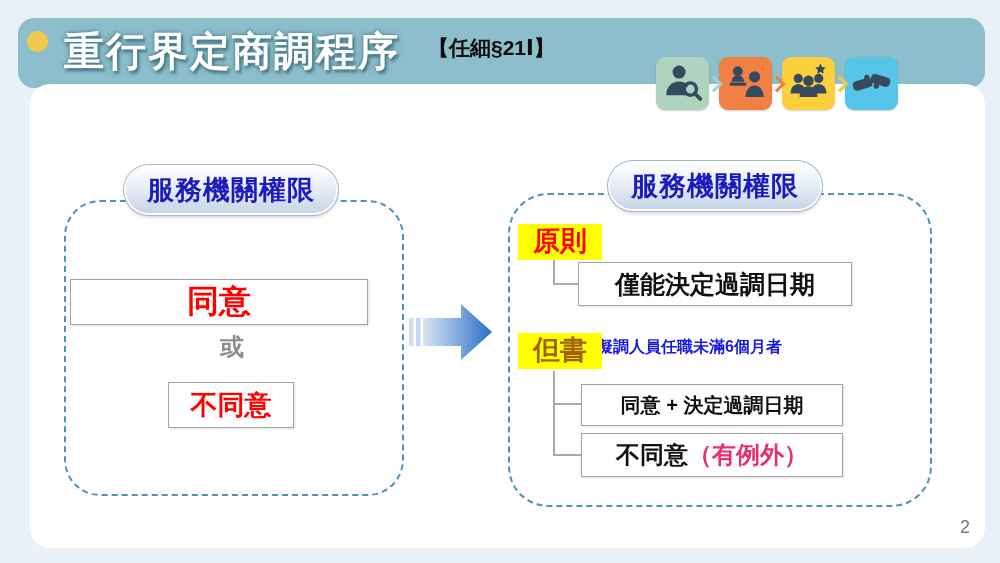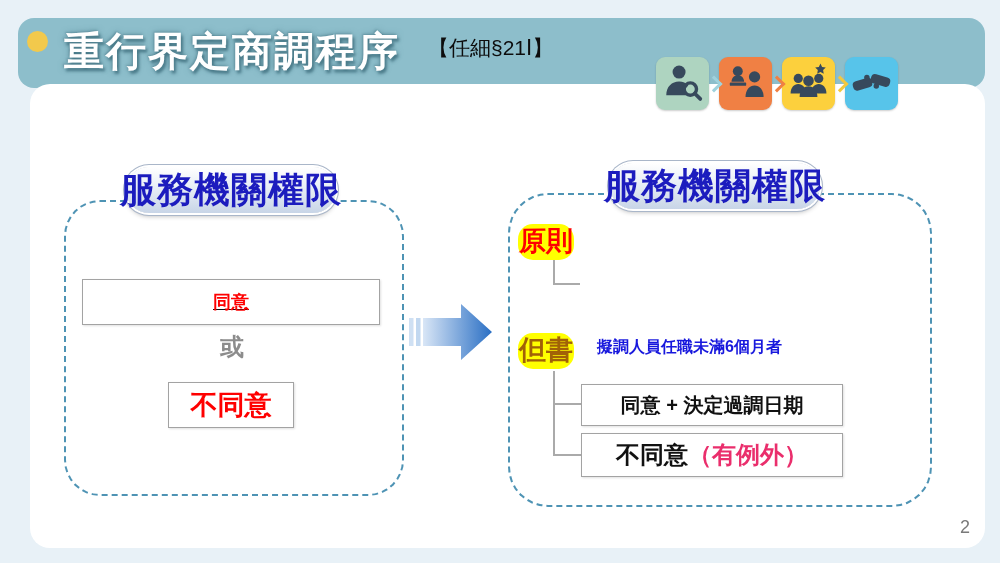--- a/index.html
+++ b/index.html
@@ -13,21 +13,21 @@
   }
   
   .teal-band{position:absolute;left:18px;top:18px;width:967px;height:70px;border-radius:16px;background:var(--teal-band,#8dbecb);}
   .card{position:absolute;left:30px;top:84px;width:955px;height:464px;border-radius:20px;background:#ffffff;}
   .bullet-dot{position:absolute;left:27px;top:31px;width:21px;height:21px;border-radius:50%;background:var(--dot-yellow,#f2c94c);z-index:2;}
   .title{
     position:absolute;left:64px;top:24px;margin:0;z-index:2;
     font-size:40px;font-weight:bold;color:#ffffff;letter-spacing:2px;
     text-shadow:2px 3px 3px rgba(70,118,133,.95),-1px -1px 2px rgba(70,118,133,.45),0 0 6px rgba(70,118,133,.6);
   }
-  .law-ref{position:absolute;left:428px;top:34px;z-index:2;font-size:21px;font-weight:normal;color:#0d0d0d;}
+  .law-ref{position:absolute;left:428px;top:34px;z-index:2;font-size:21px;font-weight:bold;color:#0d0d0d;}
 
   
   .steps{position:absolute;left:656px;top:57px;display:flex;align-items:center;z-index:3;}
   .step{width:53px;height:53px;border-radius:9px;display:flex;align-items:center;justify-content:center;box-shadow:0 1px 2px rgba(0,0,0,.2);}
   .step svg{width:41px;height:41px;fill:var(--icon-glyph,#37495c);}
   .chev{width:9px;height:9px;border-top:3px solid;border-right:3px solid;transform:rotate(45deg);margin:0 -1px;flex:none;}
   .chev.c1{border-color:#9fd2dd;}
   .chev.c2{border-color:#ef8044;}
   .chev.c3{border-color:#f2c840;}
 
@@ -35,41 +35,41 @@
   .panel{position:absolute;border:2px dashed var(--dash,#4e93b4);background:transparent;}
   .panel.left{left:64px;top:200px;width:336px;height:292px;border-radius:36px;}
   .panel.right{left:508px;top:193px;width:420px;height:310px;border-radius:40px;}
 
   
   .pill{
     position:absolute;height:46px;border-radius:25px;z-index:2;
     background:linear-gradient(180deg,#ffffff 0%,#eaf0f7 40%,#c8d5e7 100%);
     box-shadow:0 0 0 2px #ffffff,0 0 0 3px #a9b6c9,0 3px 5px rgba(0,0,0,.3);
     display:flex;align-items:center;justify-content:center;
-    font-size:36px;font-weight:bold;color:var(--pill-text,#1c1cbe);letter-spacing:1px;white-space:nowrap;
+    font-size:27px;font-weight:bold;color:var(--pill-text,#1c1cbe);letter-spacing:1px;white-space:nowrap;
   }
   .pill.p-left{left:126px;top:167px;width:210px;}
   .pill.p-right{left:610px;top:163px;width:210px;}
 
   
   .wbox{
     position:absolute;background:#ffffff;border:1px solid var(--box-border,#a3a3a3);
     display:flex;align-items:center;justify-content:center;
     font-weight:bold;white-space:nowrap;box-shadow:1px 1px 2px rgba(0,0,0,.12);color:#111;
   }
-  #lbox1{left:82px;top:279px;width:296px;height:44px;font-size:18px;text-decoration:underline;}
+  #lbox1{left:70px;top:279px;width:296px;height:44px;font-size:32px;}
   #lbox1 .em{color:var(--red,#fe0000);}
   #lor{position:absolute;left:64px;top:331px;width:336px;text-align:center;font-size:24px;font-weight:bold;color:var(--gray-text,#8c8c8c);}
   #lbox2{left:168px;top:382px;width:124px;height:44px;font-size:27px;color:var(--red,#fe0000);}
 
   
   .arrow{position:absolute;left:409px;top:300px;z-index:1;}
 
   
-  .hl{position:absolute;background:var(--yellow-hl,#ffff00);font-size:27px;font-weight:bold;line-height:1.25;padding:1px 1px;z-index:2;white-space:nowrap;border-radius:15px;}
+  .hl{position:absolute;background:var(--yellow-hl,#ffff00);font-size:27px;font-weight:bold;line-height:1.25;padding:1px 15px;z-index:2;white-space:nowrap;}
   #principle-label{left:518px;top:224px;color:var(--red,#fe0000);}
   #proviso-label{left:518px;top:333px;color:#a16207;}
   #principle-box{left:578px;top:262px;width:272px;height:42px;font-size:25px;}
   #condition{position:absolute;left:597px;top:337px;font-size:16px;font-weight:bold;color:var(--blue-text,#1818dd);white-space:nowrap;}
   #pbox1{left:581px;top:384px;width:260px;height:40px;font-size:20px;}
   #pbox2{left:581px;top:433px;width:260px;height:42px;font-size:24px;}
   #pbox2 .note{color:var(--pink,#ea2e6c);}
 
   .elbow{position:absolute;border-left:2px solid var(--connector,#aaa);border-bottom:2px solid var(--connector,#aaa);}
   #conn-principle{left:553px;top:258px;width:25px;height:25px;}
@@ -153,20 +153,21 @@
       <rect x="7" y="18" width="4.5" height="28" fill="#c2d8f0"></rect>
       <polygon points="14,18 52,18 52,4 83,32 52,60 52,46 14,46" fill="url(#ag)"></polygon>
     </svg>
   </div>
 
   <div class="panel right"></div>
   <div class="pill p-right">服務機關權限</div>
 
   <div class="hl" id="principle-label">原則</div>
   <div class="elbow" id="conn-principle"></div>
+  <div class="wbox" id="principle-box">僅能決定過調日期</div>
 
   <div class="hl" id="proviso-label">但書</div>
   <div id="condition">擬調人員任職未滿6個月者</div>
   <div class="elbow" id="conn-proviso"></div>
   <div class="hstub" id="conn-proviso-stub"></div>
   <div class="wbox" id="pbox1">同意 + 決定過調日期</div>
   <div class="wbox" id="pbox2">
     <span>不同意</span>
       <span class="note">（有例外）</span>
   </div>

